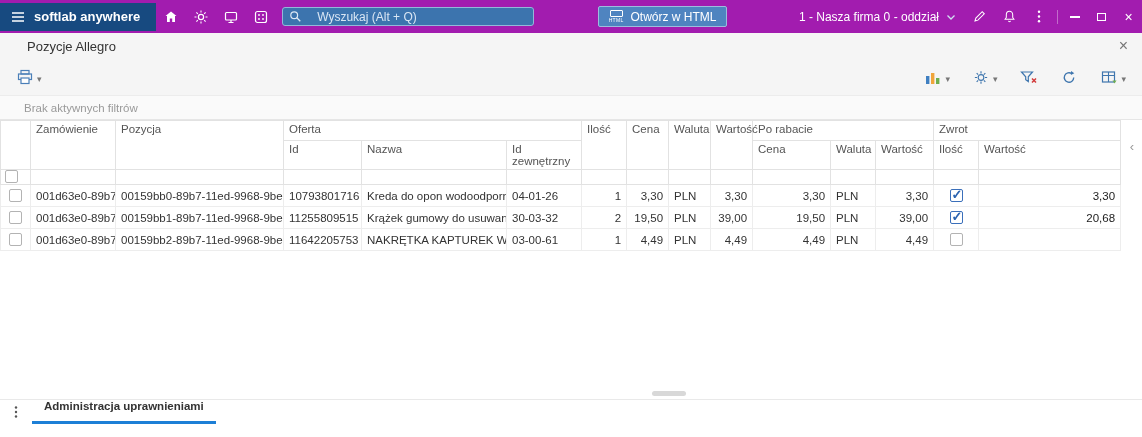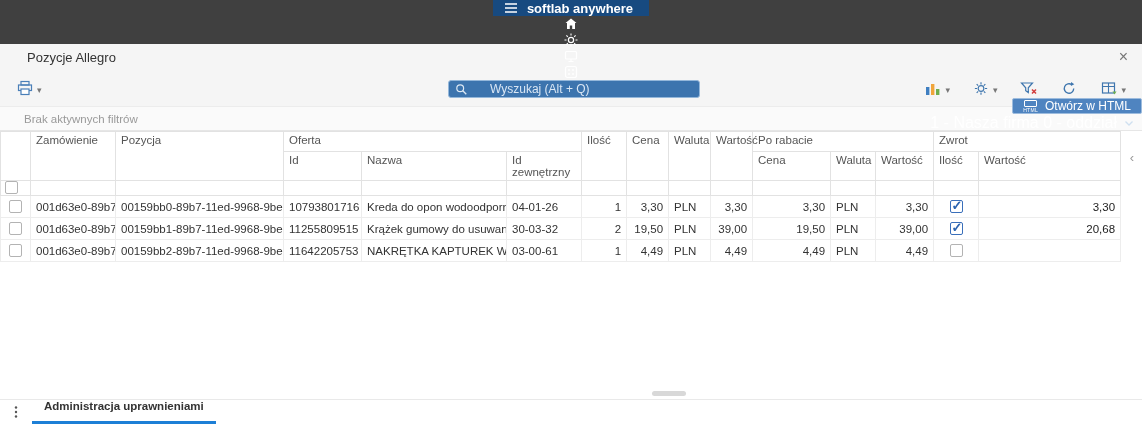--- a/index.html
+++ b/index.html
@@ -4,37 +4,37 @@
 <style>
   * { box-sizing: border-box; }
   html, body { margin:0; padding:0; }
   body {
     width:1142px; height:437px; overflow:hidden; position:relative;
     background:#fff; color:#333;
     font-family:"Liberation Sans", sans-serif; font-size:12px;
   }
 
   
-  .topbar { height:44px; background:#404040; display:flex; align-items:center; color:#fff;flex-direction:column; }
+  .topbar { height:33px; background:#a21caf; display:flex; align-items:center; color:#fff; }
   .brand { height:28px; background:#174a80; display:flex; align-items:center; gap:8px;
            padding:0 16px 0 10px; font-size:13px; font-weight:bold; cursor:pointer; }
   .tb-btn { width:30px; height:26px; display:flex; align-items:center; justify-content:center;
             background:transparent; border:none; cursor:pointer; padding:0; }
   .search { margin-left:6px; width:252px; height:19px; border:1px solid #94b7da; border-radius:3px;
-            background:#3c74ae; display:flex; align-items:center; padding:0 6px; gap:20px; }
+            background:#3c74ae; display:flex; align-items:center; padding:0 6px; gap:13px; }
   .search input { flex:1; background:transparent; border:none; outline:none; color:#eef4fb;
                   font-size:12px; font-family:inherit; }
   .search input::placeholder { color:#d9e6f4; }
   .open-html { margin-left:auto; height:21px; display:flex; align-items:center; gap:7px; padding:0 10px;
                background:#4f84c0; border:1px solid #9dbcde; color:#fff; font-size:12px;
                border-radius:2px; cursor:pointer; font-family:inherit; }
   .html-ic { display:flex; flex-direction:column; align-items:center; line-height:1; }
   .html-ic .frame { width:13px; height:7px; border:1px solid #fff; border-radius:1px; }
   .html-ic .lbl { font-size:5px; margin-top:1px; letter-spacing:.3px; }
-  .company { margin-left:auto; display:flex; align-items:center; gap:7px; font-size:16px;
+  .company { margin-left:auto; display:flex; align-items:center; gap:7px; font-size:12px;
              cursor:pointer; padding:0 8px; height:100%; }
   .vdiv { width:1px; height:14px; background:rgba(255,255,255,.35); margin:0 3px; }
   .win-btn { width:27px; height:26px; display:flex; align-items:center; justify-content:center;
              background:transparent; border:none; color:#fff; font-size:14px; cursor:pointer; padding:0; }
   .min-bar { width:10px; height:2px; background:#fff; display:inline-block; }
   .max-box { width:9px; height:8px; border:1px solid #fff; display:inline-block; }
 
   
   .page-header { height:26px; background:#f5f5f5; display:flex; align-items:center; padding:0 10px; }
   .page-header h1 { font-size:13px; font-weight:normal; color:#333; margin:17px; }

